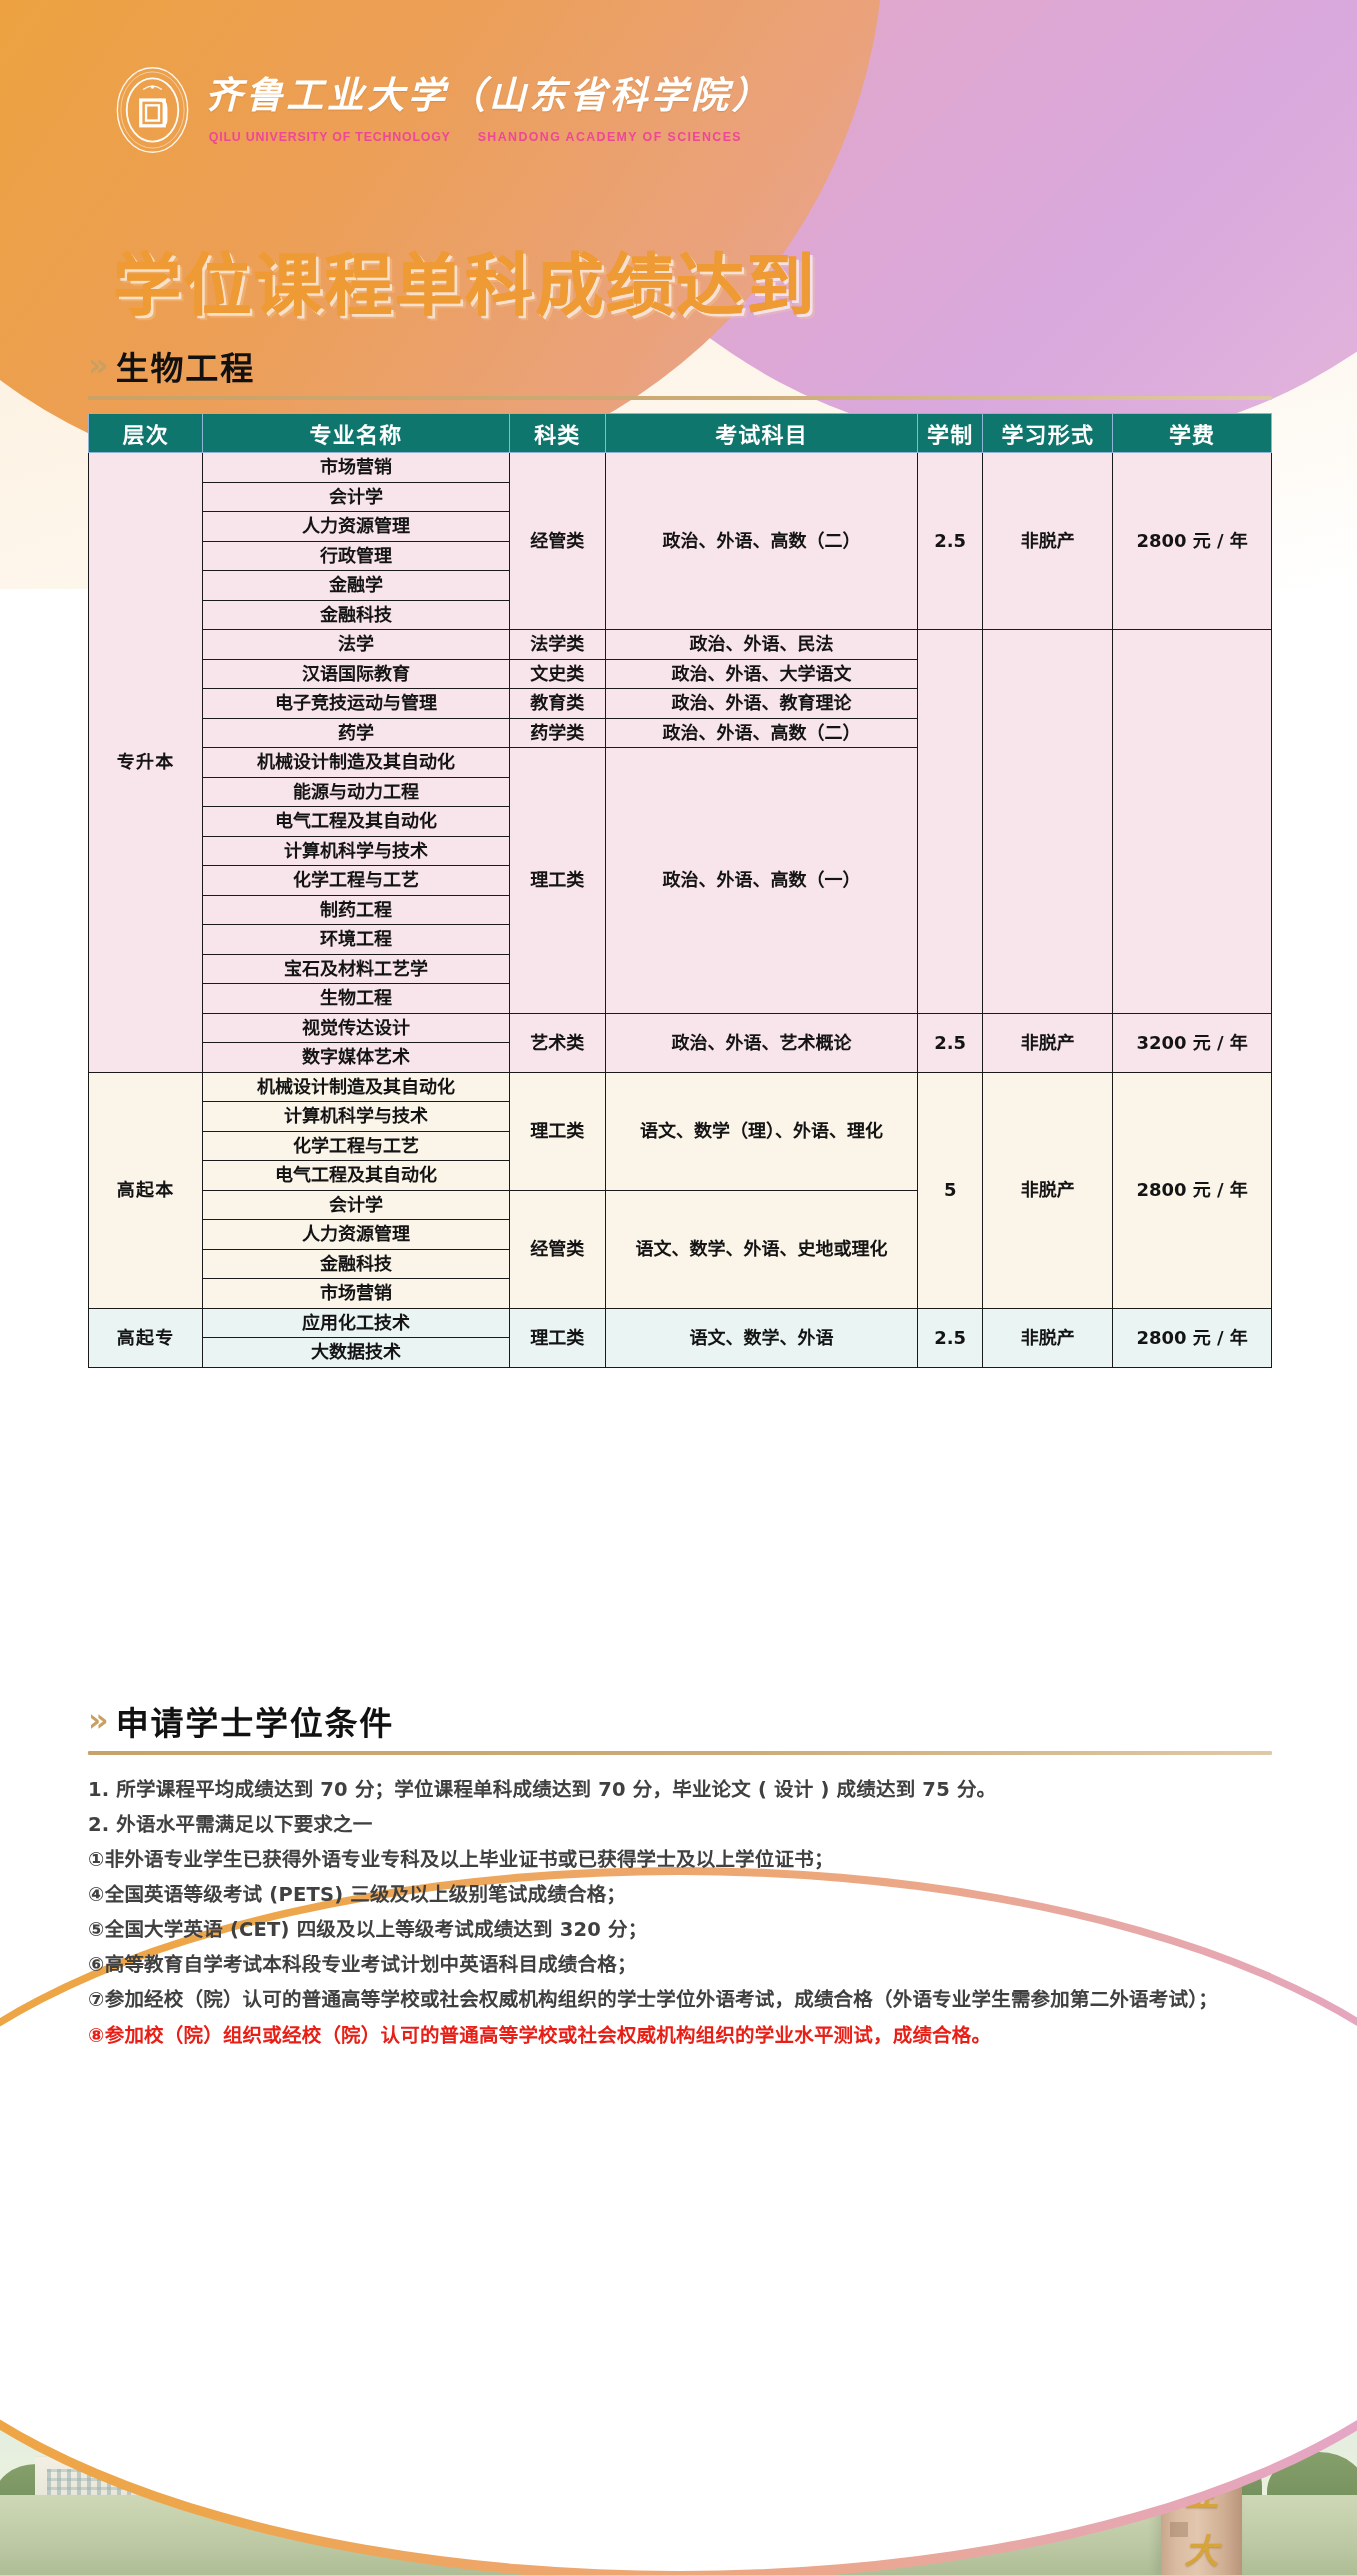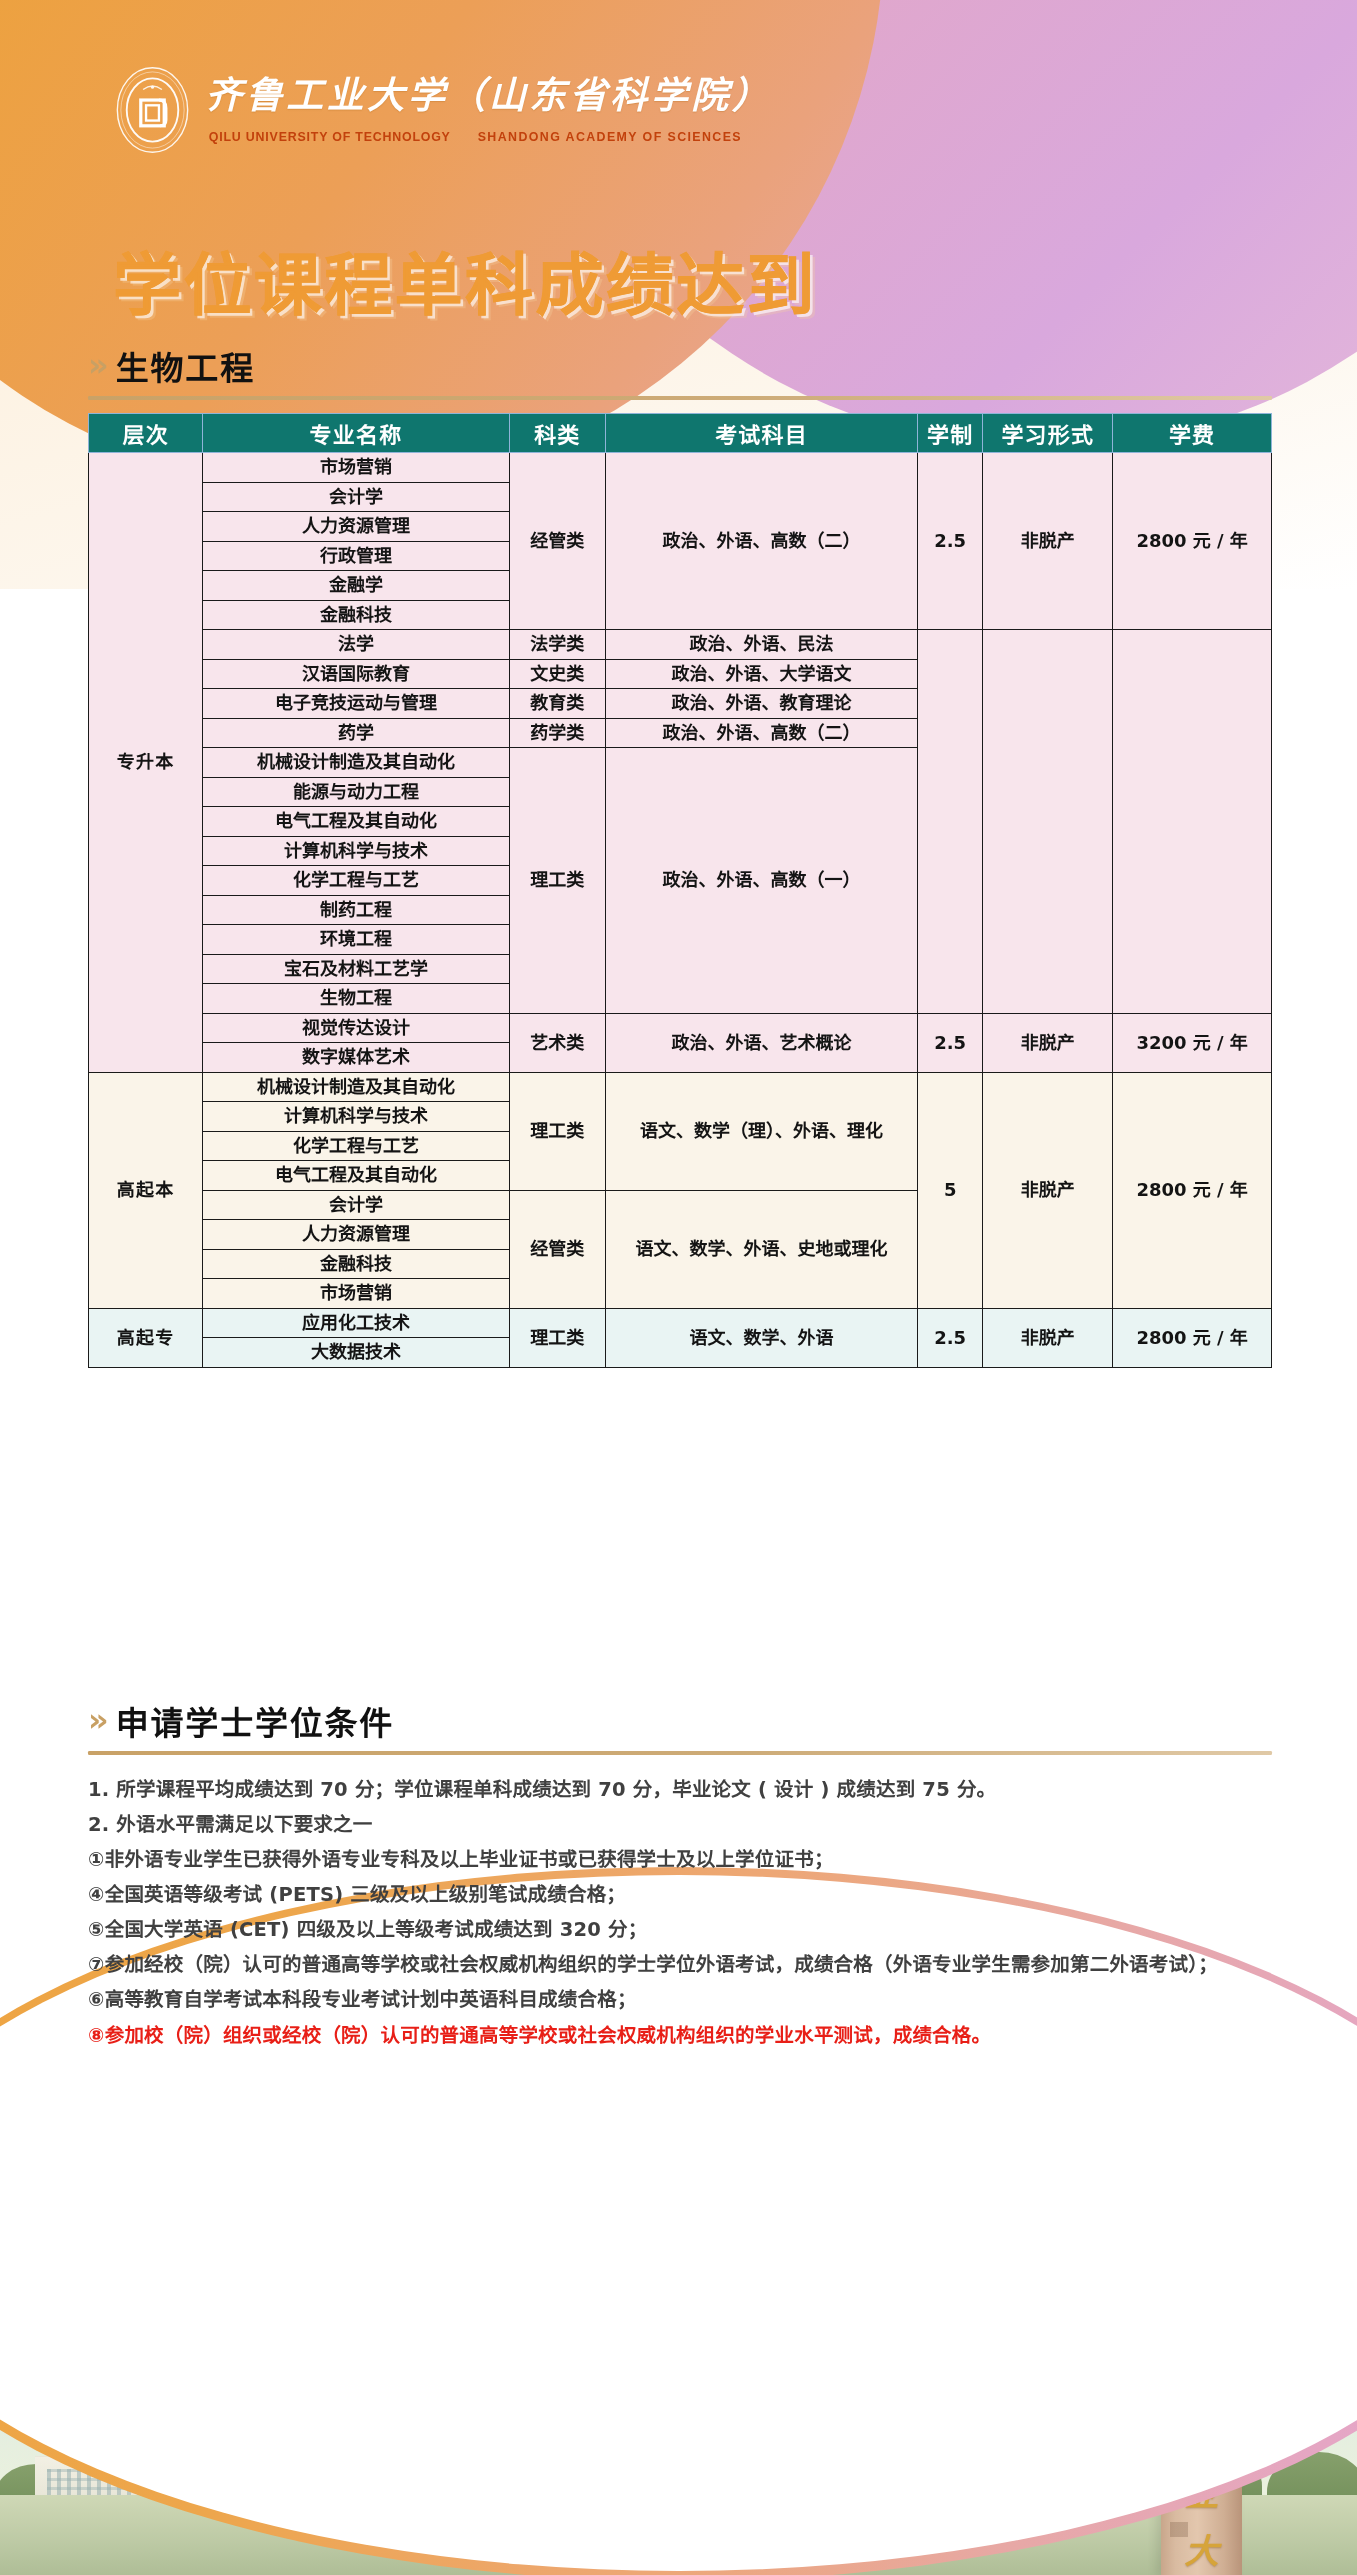--- a/index.html
+++ b/index.html
@@ -40,21 +40,21 @@
   .logo-text-col { display:flex; flex-direction:column; gap:14px; }
   #logo-cn {
     font-family:"Liberation Serif","DejaVu Serif",serif;
     font-size:37px; font-weight:700; color:#ffffff;
     letter-spacing:3.5px; font-style:italic;
     text-shadow:0 0.6px 1.2px rgba(180,110,30,.35);
     white-space:nowrap; line-height:1.06;
   }
   #logo-en {
     display:flex; gap:27px; align-items:baseline;
-    font-size:12.4px; font-weight:700; color:#c2410c;
+    font-size:12.4px; font-weight:700; color:#ec4899;
     letter-spacing:0.8px; white-space:nowrap;
     padding-left:3.5px;
   }
   #logo-en .en2 { letter-spacing:1.4px; }
 
   
   #main-title {
     position:absolute; left:113px; top:230px; z-index:6;
     font-family:"DejaVu Sans","Liberation Sans",sans-serif;
     font-size:68px; font-weight:900; color:#ef9b35;
@@ -430,22 +430,22 @@
   </div>
   <div class="sec-rule"></div>
 </div>
 
 <div id="degree-body">
     <p>1. 所学课程平均成绩达到 70 分；学位课程单科成绩达到 70 分，毕业论文 ( 设计 ) 成绩达到 75 分。</p>
     <p>2. 外语水平需满足以下要求之一</p>
     <p>①非外语专业学生已获得外语专业专科及以上毕业证书或已获得学士及以上学位证书；</p>
     <p>④全国英语等级考试 (PETS) 三级及以上级别笔试成绩合格；</p>
     <p>⑤全国大学英语 (CET) 四级及以上等级考试成绩达到 320 分；</p>
+    <p>⑥高等教育自学考试本科段专业考试计划中英语科目成绩合格；</p>
     <p>⑦参加经校（院）认可的普通高等学校或社会权威机构组织的学士学位外语考试，成绩合格（外语专业学生需参加第二外语考试）；</p>
-    <p>⑥高等教育自学考试本科段专业考试计划中英语科目成绩合格；</p>
     <p class="hl">⑧参加校（院）组织或经校（院）认可的普通高等学校或社会权威机构组织的学业水平测试，成绩合格。</p>
   </div>
 
 <div id="photo">
   <div id="sky"></div>
 
   <div class="cloud2" style="left:35px;  top:177px; width:365px; height:124px;"></div>
   <div class="cloud" style="left:106px; top:200px; width:253px; height:88px;"></div>
   <div class="cloud2" style="left:377px; top:118px; width:413px; height:136px;"></div>
   <div class="cloud" style="left:472px; top:147px; width:283px; height:94px;"></div>

